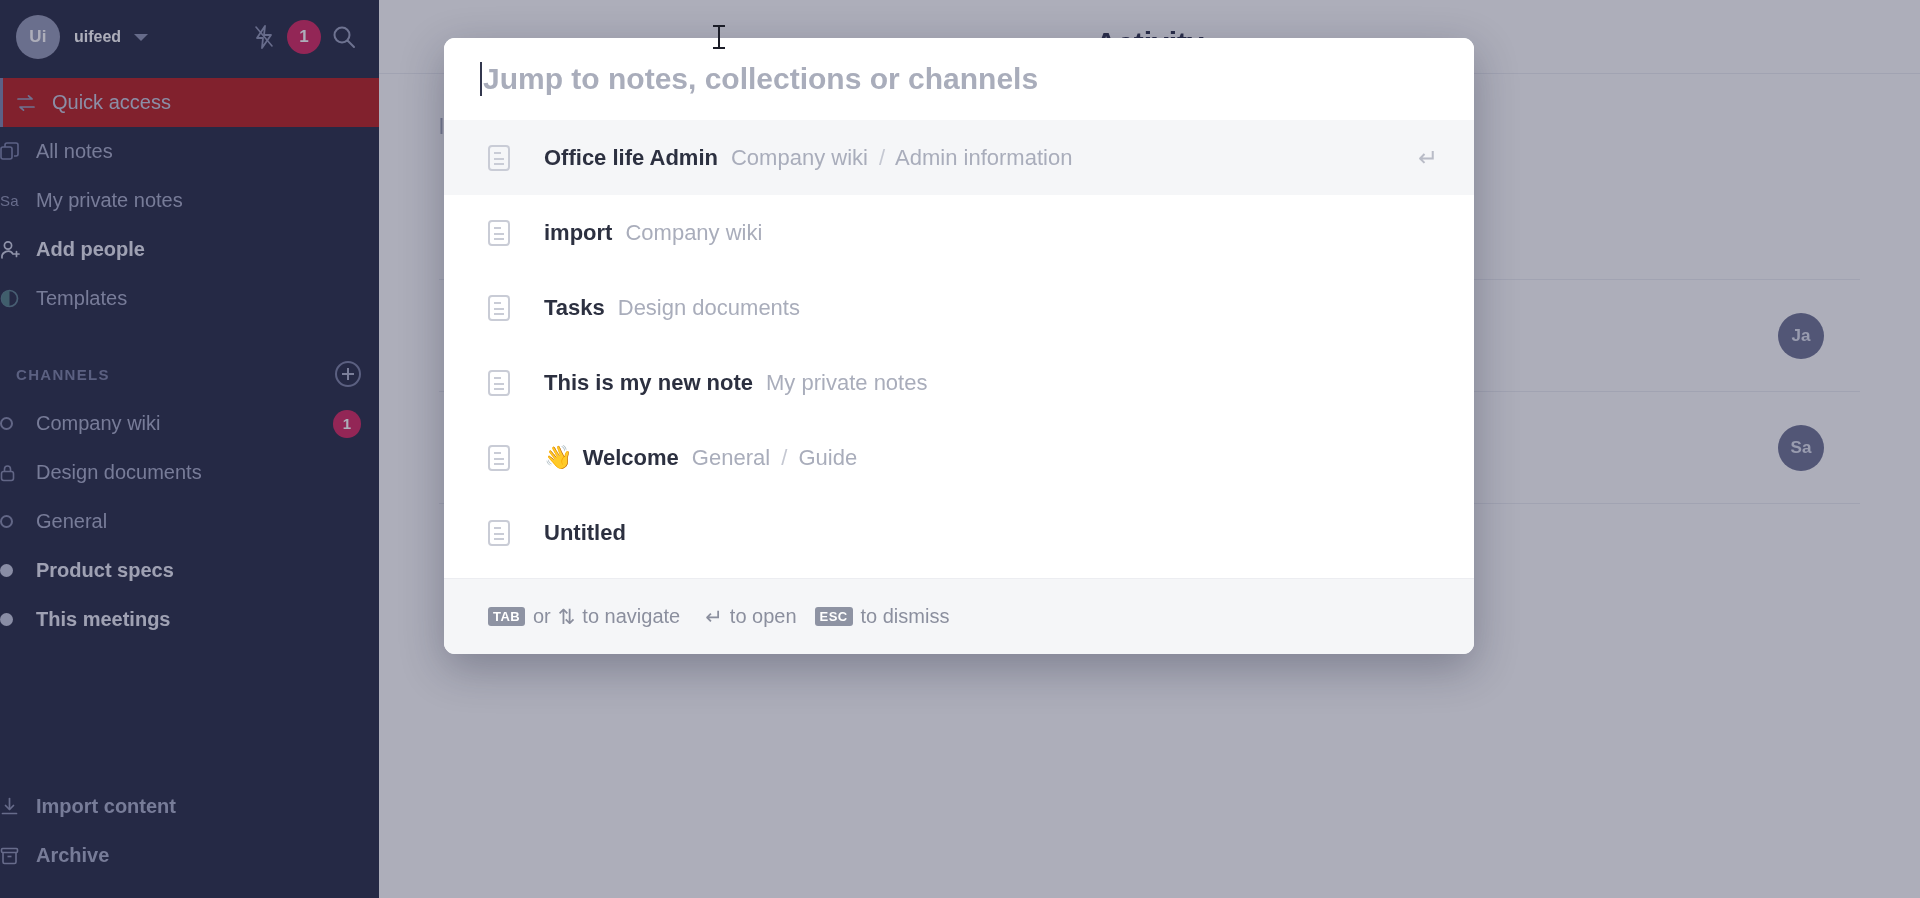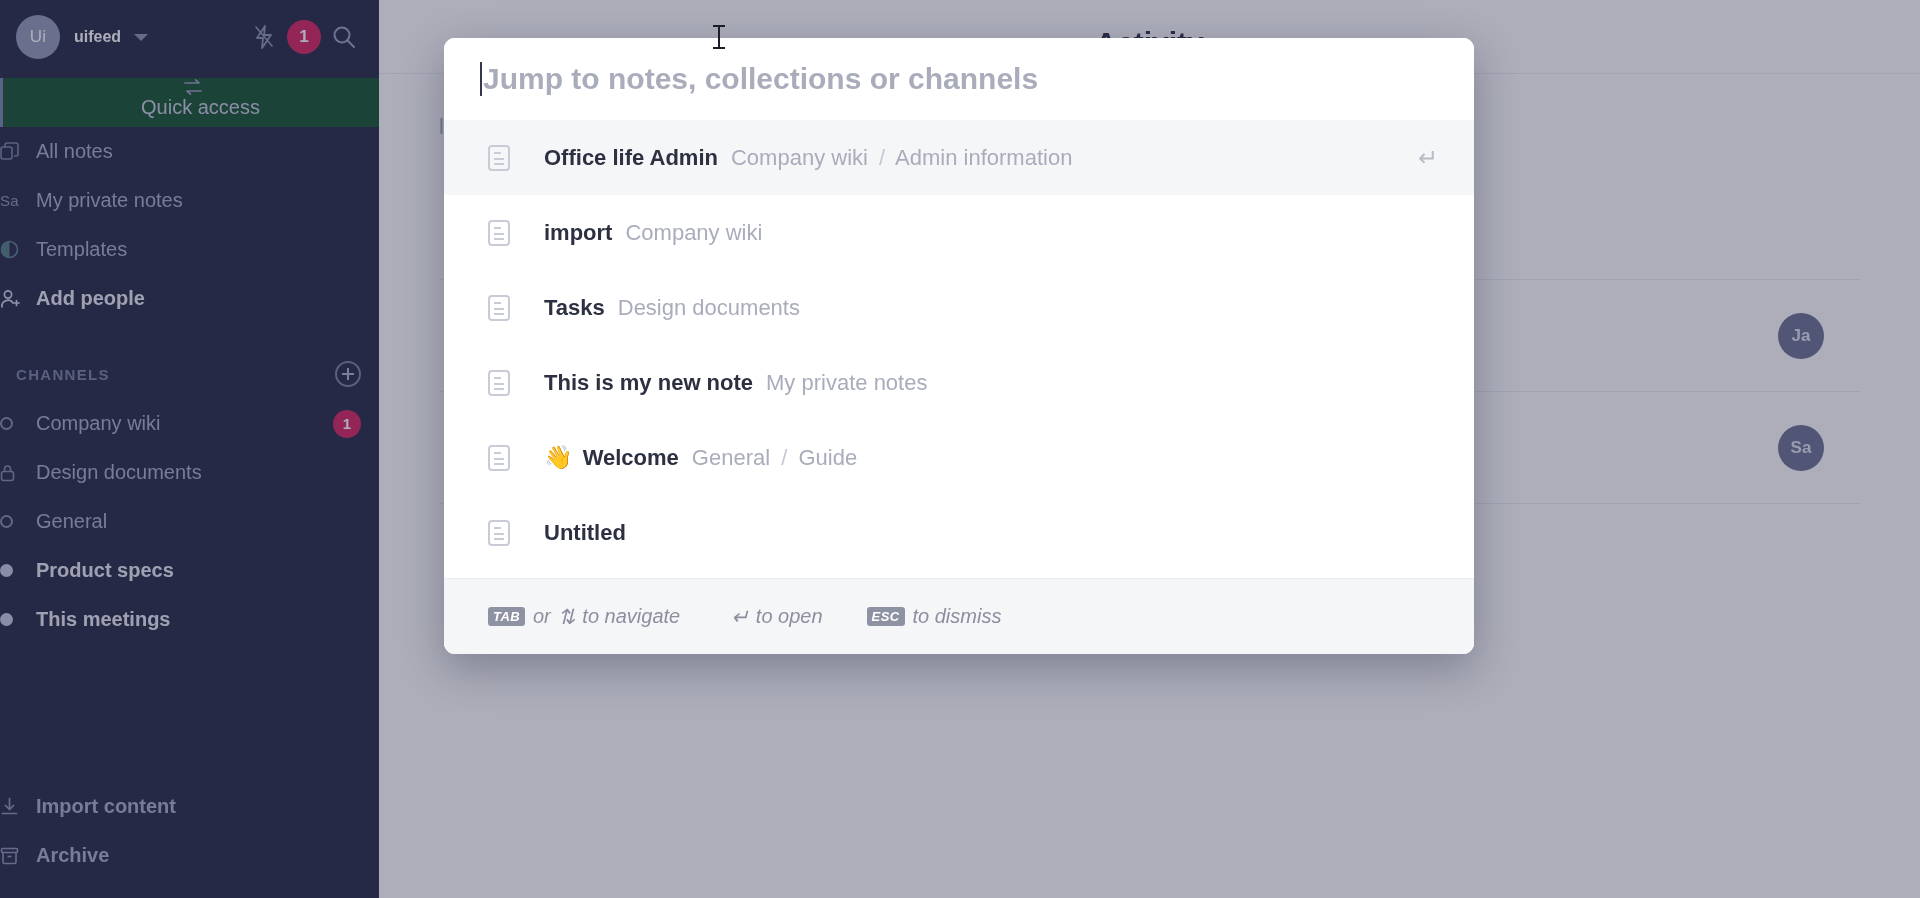--- a/index.html
+++ b/index.html
@@ -30,21 +30,21 @@
     display: flex;
     align-items: center;
     padding: 0 18px 0 16px;
   }
   .avatar-circle {
     width: 44px; height: 44px;
     border-radius: 50%;
     background: #9499b6;
     color: #ffffff;
     display: flex; align-items: center; justify-content: center;
-    font-size: 17px; font-weight: 400;
+    font-size: 17px; font-weight: 700;
     flex: none;
     letter-spacing: .2px;
   }
   .team-name {
     margin-left: 14px;
     font-size: 16px;
     font-weight: 700;
     color: #ffffff;
     white-space: nowrap;
   }
@@ -76,25 +76,24 @@
   .sb-section { padding-top: 4px; }
   .sb-item {
     height: 49px;
     display: flex;
     align-items: center;
     font-size: 20px;
     color: #a9aec9;
     white-space: nowrap;
   }
   .sb-item.active {
-    background: #14532d;
+    background: #b91c1c;
     color: #c8ccdf;
     border-left: 3px solid #7d84ab;
     padding-left: 13px;
-    flex-direction: column;
   }
   .sb-item.bright { color: #e9ebf4; font-weight: 600; }
   .sb-ico {
     width: 30px; flex: none;
     display: inline-flex;
     align-items: center;
     justify-content: flex-start;
     color: #8f95b4;
   }
   .sb-ico.small-text { font-size: 15px; color: #8f95b4; letter-spacing: .3px; }
@@ -297,22 +296,21 @@
     line-height: 1;
   }
 
   .pal-footer {
     height: 76px;
     background: #f5f6f8;
     border-top: 1px solid #ecedf1;
     display: flex;
     align-items: center;
     padding: 0 44px;
-    gap: 44px;
-    font-style: italic;
+    gap: 18px;
   }
   .hint-group {
     display: flex;
     align-items: center;
     font-size: 20px;
     color: #8b8f9e;
     white-space: nowrap;
   }
   .kbd {
     display: inline-flex;
@@ -427,39 +425,39 @@
           </svg>
         </span>
         <span class="sb-label">All notes</span>
       </div>
 
       <div class="sb-item">
         <span class="sb-ico small-text">Sa</span>
         <span class="sb-label">My private notes</span>
       </div>
 
-      <div class="sb-item">
-        <span class="sb-ico">
-          <svg width="19" height="19" viewBox="0 0 19 19">
-            <circle cx="9.5" cy="9.5" r="8" fill="none" stroke="#5c7f8d" stroke-width="1.7"></circle>
-            <path d="M9.5 1.5 A8 8 0 0 0 9.5 17.5 Z" fill="#4f7f82"></path>
-          </svg>
-        </span>
-        <span class="sb-label">Templates</span>
-      </div>
-
       <div class="sb-item bright">
         <span class="sb-ico">
           <svg width="20" height="20" viewBox="0 0 20 20" fill="none" stroke="#cfd3e4" stroke-width="1.7" stroke-linecap="round">
             <circle cx="8" cy="5.5" r="3.6"></circle>
             <path d="M2 18 a6 6 0 0 1 11 -4"></path>
             <path d="M14 14 h5 M16.5 11.5 v5"></path>
           </svg>
         </span>
         <span class="sb-label">Add people</span>
+      </div>
+
+      <div class="sb-item">
+        <span class="sb-ico">
+          <svg width="19" height="19" viewBox="0 0 19 19">
+            <circle cx="9.5" cy="9.5" r="8" fill="none" stroke="#5c7f8d" stroke-width="1.7"></circle>
+            <path d="M9.5 1.5 A8 8 0 0 0 9.5 17.5 Z" fill="#4f7f82"></path>
+          </svg>
+        </span>
+        <span class="sb-label">Templates</span>
       </div>
 
       <div class="sb-heading">
         <span>CHANNELS</span>
         <span class="sb-heading-spacer"></span>
         <span class="plus-circle"></span>
       </div>
 
       <div class="sb-item">
         <span class="sb-ico">

